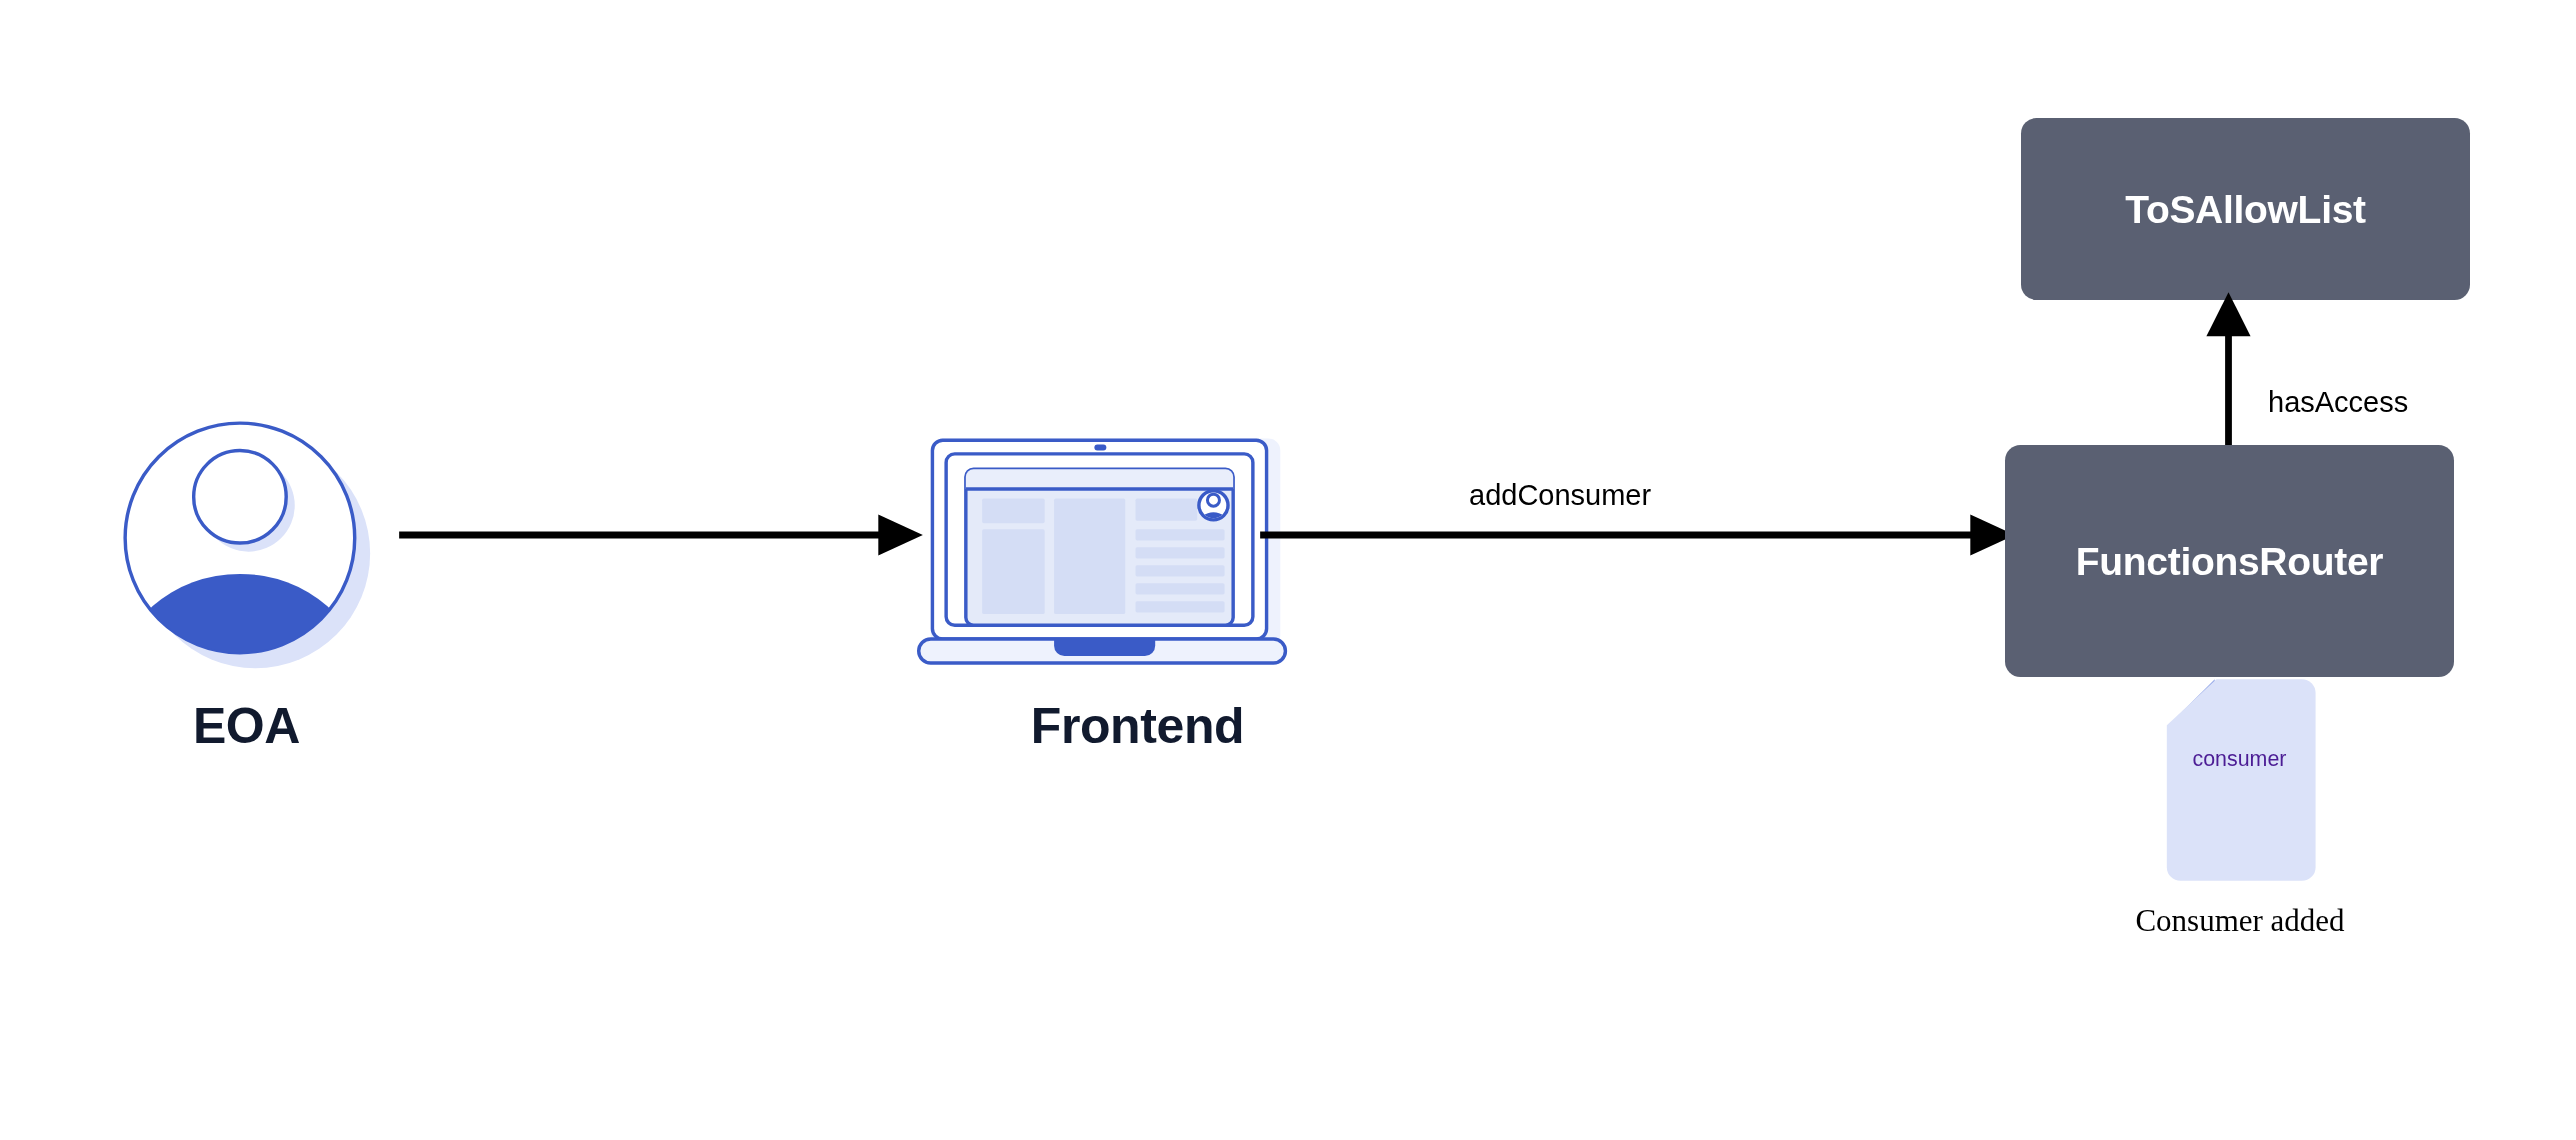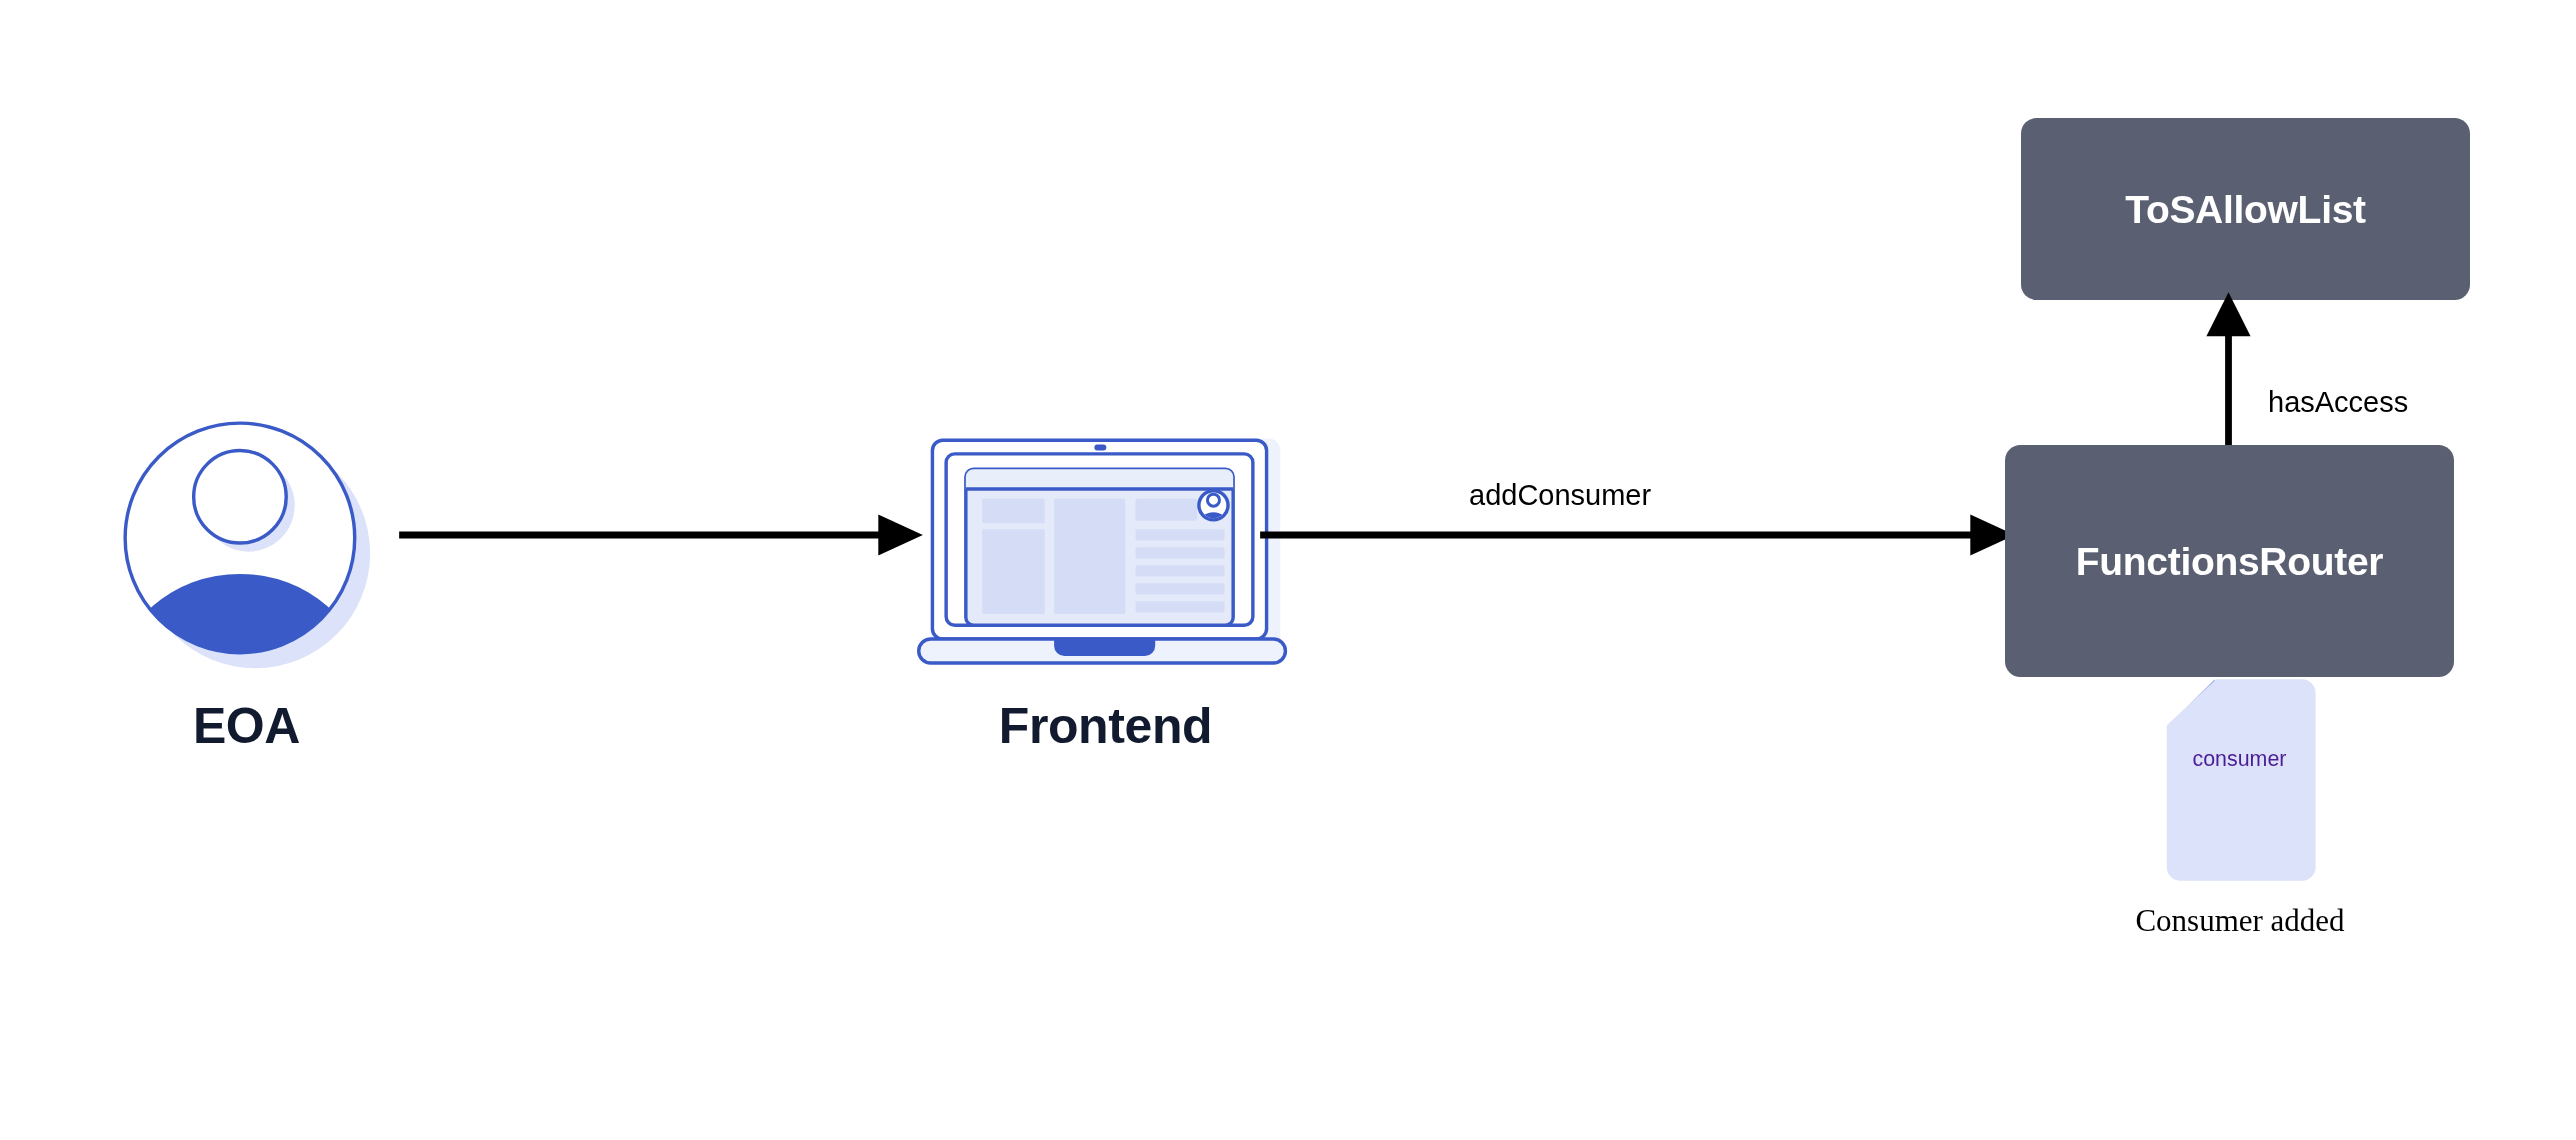--- a/index.html
+++ b/index.html
@@ -139,21 +139,21 @@
       <rect x="255" y="110" width="104" height="13" rx="2" fill="#d4ddf5"></rect>
       <rect x="255" y="131" width="104" height="13" rx="2" fill="#d4ddf5"></rect>
       <rect x="255" y="152" width="104" height="13" rx="2" fill="#d4ddf5"></rect>
       <rect x="255" y="173" width="104" height="13" rx="2" fill="#d4ddf5"></rect>
       <rect x="255" y="194" width="104" height="13" rx="2" fill="#d4ddf5"></rect>
 
       <rect x="2" y="238" width="428" height="28" rx="14" fill="#eef2fd" stroke="#3a5bc7" stroke-width="4"></rect>
       <path d="M160 238h118v8a12 12 0 0 1-12 12H172a12 12 0 0 1-12-12z" fill="#3a5bc7"></path>
     </svg>
   </div>
-  <div class="abs node-label" style="left:917px; top:701px; width:377px;">Frontend</div>
+  <div class="abs node-label" style="left:949px; top:701px; width:377px;">Frontend</div>
 
   <div class="abs edge-label" style="left:1469px; top:481px;">addConsumer</div>
   <div class="abs" style="left:1255px; top:511px;">
     <svg width="771" height="48" viewBox="0 0 900 56">
       <line x1="6" y1="28" x2="845" y2="28" stroke="#000000" stroke-width="8"></line>
       <polygon points="835,4 887,28 835,52" fill="#000000"></polygon>
     </svg>
   </div>
 
   <div class="abs proc-box" style="left:2005px; top:118px; width:449px; height:182px;margin-left:16px;">

